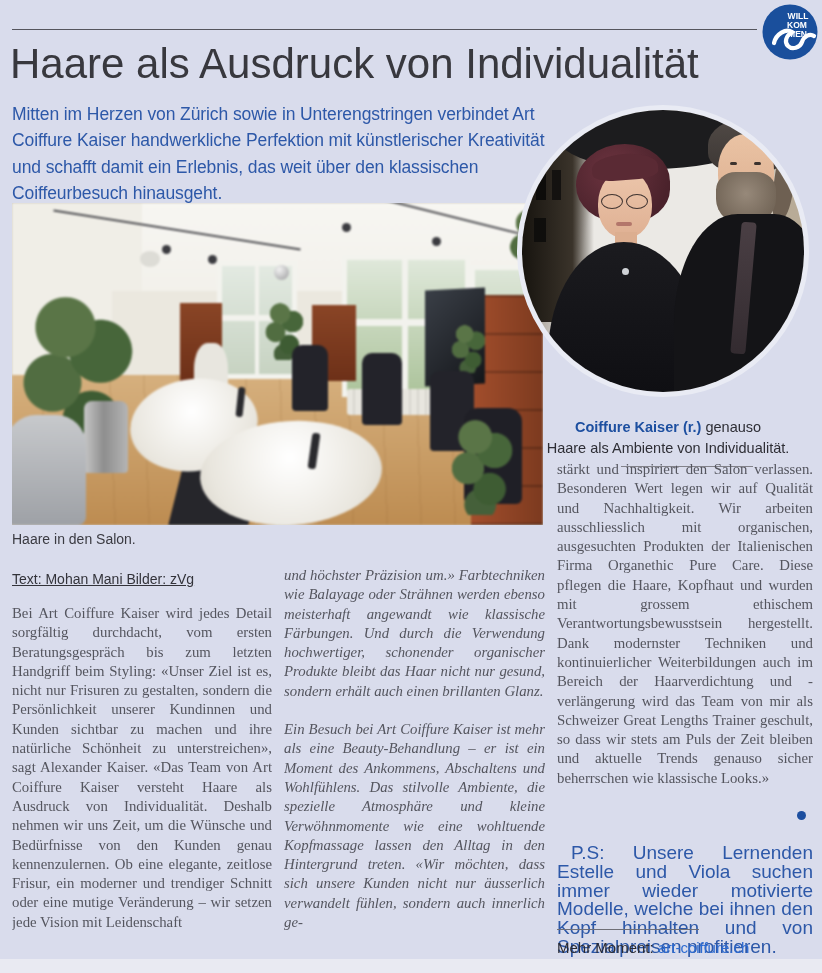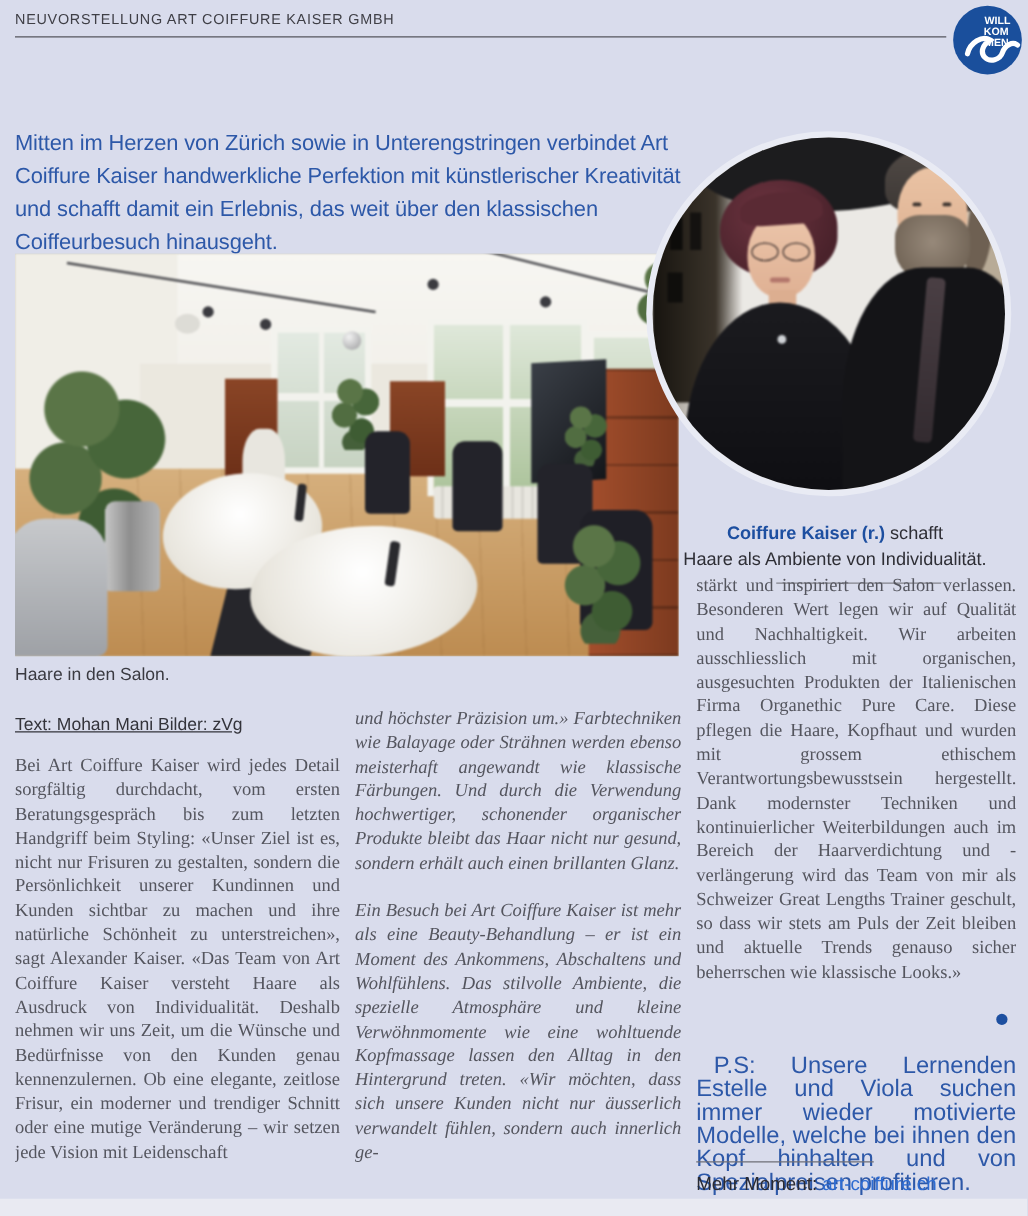--- a/index.html
+++ b/index.html
@@ -121,31 +121,31 @@
   .m-e1{left:208px;top:52px;} .m-e2{left:232px;top:52px;}
   .m-beard{left:194px;top:62px;width:60px;height:54px;background:radial-gradient(circle at 50% 40%,#97897a,#6f6254 80%);border-radius:34% 34% 52% 52%;}
   .m-body{left:152px;top:104px;width:152px;height:190px;background:#141417;border-radius:42% 34% 0 0/58% 48% 0 0;}
   .m-tie{left:214px;top:112px;width:15px;height:132px;background:linear-gradient(#4a3f44,#332b30);transform:rotate(5deg);border-radius:4px;}
 </style>
 </head>
 <body>
 
 <div id="canvas">
 
-  <div class="abs kicker">NEUVORSTELLUNG ART COIFFURE KAISER GMBH</div>
   <div class="abs kicker-rule"></div>
 
   <svg class="abs logo" viewBox="0 0 58 58">
     <circle cx="29" cy="29" r="27.5" fill="#1a4f9c"></circle>
     <text x="37" y="16" fill="#ffffff" font-size="8.5" font-weight="bold" text-anchor="middle" font-family="Liberation Sans, sans-serif">WILL</text>
     <text x="36" y="25" fill="#ffffff" font-size="8.5" font-weight="bold" text-anchor="middle" font-family="Liberation Sans, sans-serif">KOM</text>
     <text x="36.5" y="34" fill="#ffffff" font-size="8.5" font-weight="bold" text-anchor="middle" font-family="Liberation Sans, sans-serif">MEN</text>
     <path d="M13,40 C15,31 25,25 31,29 C25,33 23,39 27,43 C31,47 39,45 41,39 C43,33 49,30 53,33" stroke="#ffffff" fill="none" stroke-width="4.2" stroke-linecap="round"></path>
   </svg>
 
+  <div class="abs headline">Haare als Ausdruck von Individualität</div>
 
   <div class="abs lead">Mitten im Herzen von Zürich sowie in Unterengstringen verbindet Art Coiffure Kaiser handwerkliche Perfektion mit künstlerischer Kreativität und schafft damit ein Erlebnis, das weit über den klassischen Coiffeurbesuch hinausgeht.</div>
 
   <div class="abs salon">
     <div class="salon-inner">
       <div class="s ceil"></div>
       <div class="s wallL"></div>
       <div class="s wallB"></div>
       <div class="s floor"></div>
       <div class="s win win1"></div>
@@ -208,21 +208,21 @@
       <div class="s m-eye m-e1"></div>
       <div class="s m-eye m-e2"></div>
       <div class="s m-beard"></div>
       <div class="s m-body"></div>
       <div class="s m-tie"></div>
     </div>
   </div>
 
   <div class="abs pcap">
     <b>Coiffure Kaiser (r.)</b>
-    <span>schafft</span><br>
+    <span>genauso</span><br>
     <span>Haare als Ambiente von Individualität.</span>
   </div>
   <div class="abs sep1"></div>
 
   <div class="abs salon-cap">Haare in den Salon.</div>
   <div class="abs credits">Text: Mohan Mani Bilder: zVg</div>
 
   <div class="abs col col1">Bei Art Coiffure Kaiser wird jedes Detail sorgfältig durchdacht, vom ersten Beratungsgespräch bis zum letzten Handgriff beim Styling: «Unser Ziel ist es, nicht nur Frisuren zu gestalten, sondern die Persönlichkeit unserer Kundinnen und Kunden sichtbar zu machen und ihre natürliche Schönheit zu unterstreichen», sagt Alexander Kaiser. «Das Team von Art Coiffure Kaiser versteht Haare als Ausdruck von Individualität. Deshalb nehmen wir uns Zeit, um die Wünsche und Bedürfnisse von den Kunden genau kennenzulernen. Ob eine elegante, zeitlose Frisur, ein moderner und trendiger Schnitt oder eine mutige Veränderung – wir setzen jede Vision mit Leidenschaft</div>
   <div class="abs col col2">
     <p>und höchster Präzision um.» Farbtechniken wie Balayage oder Strähnen werden ebenso meisterhaft angewandt wie klassische Färbungen. Und durch die Verwendung hochwertiger, schonender organischer Produkte bleibt das Haar nicht nur gesund, sondern erhält auch einen brillanten Glanz.</p>

